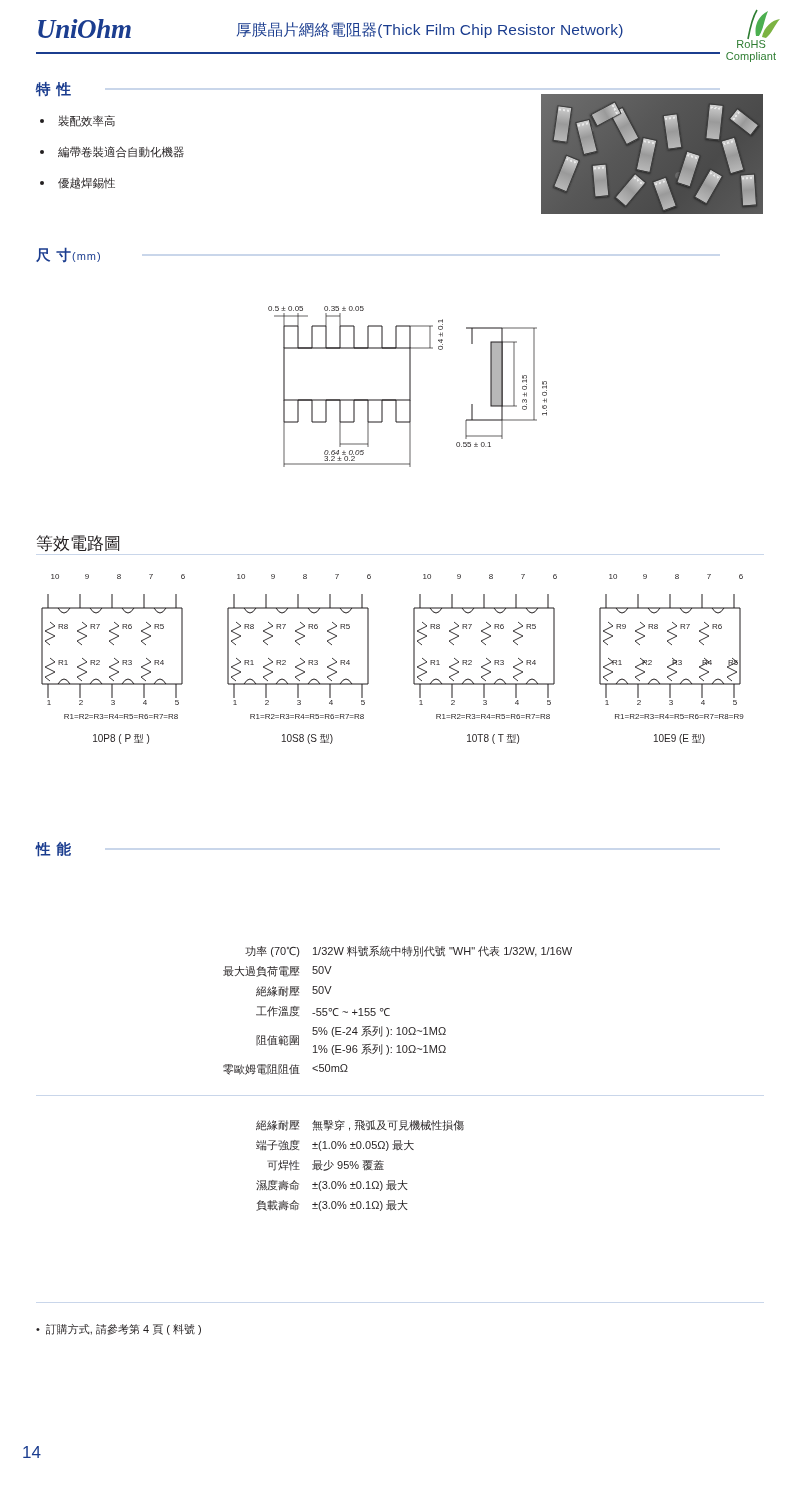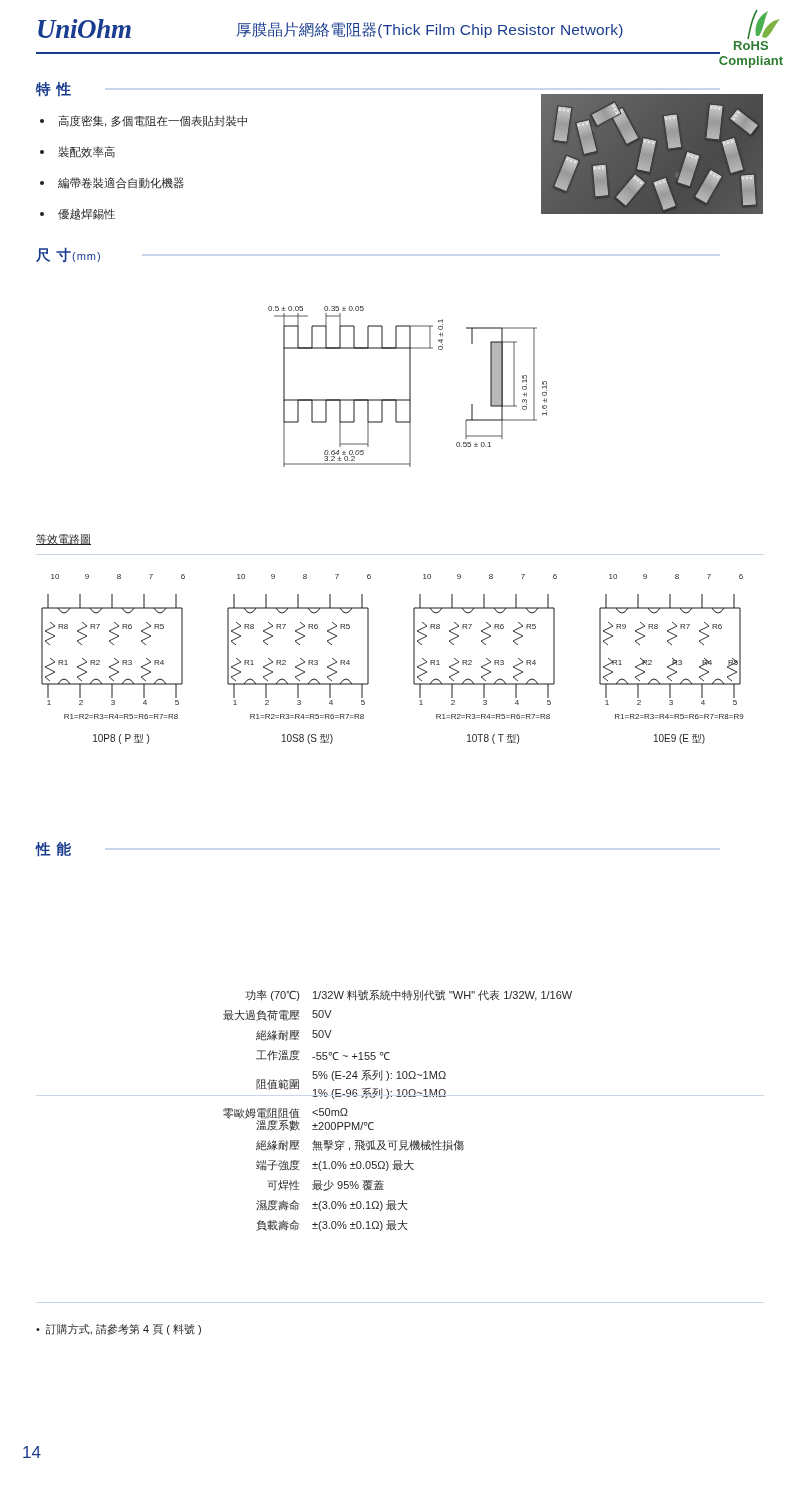--- a/index.html
+++ b/index.html
@@ -55,47 +55,46 @@
     position: absolute;
     right: 16px; top: 6px;
     width: 66px; height: 52px;
     text-align: center;
   }
   .rohs-leaf {
     position: relative;
     width: 66px; height: 34px;
   }
   .rohs-label {
-    font-size: 13px;
+    font-size: 11px;
     color: #2e7d32;
-    font-weight: bold;
+    font-weight: normal;
     letter-spacing: 0.1px;
     margin-top: -2px;
   }
 
   
   .sec-head {
     position: absolute;
     font-size: 14.5px;
     font-weight: bold;
     color: #1b3d8f;
     letter-spacing: 1px;
     white-space: nowrap;
   }
   .sec-rule {
     position: absolute;
     height: 2px;
     background: #c9d6ea;
   }
   .sub-head {
     position: absolute;
-    font-size: 11px;
-    color: #231f20;
-    white-space: nowrap;
-    text-decoration: underline;
+    font-size: 17px;
+    color: #231f20;
+    white-space: nowrap;
   }
 
   
   .features {
     position: absolute;
     left: 36px; top: 114px;
     width: 420px;
   }
   .feat {
     position: relative;
@@ -267,21 +266,20 @@
         </svg>
       </div>
       <div class="rohs-label">RoHS Compliant</div>
     </div>
   </div>
 
   <div class="sec-head" style="left:36px; top:80px;">特  性</div>
   <div class="sec-rule" style="left:105px; top:88px; width:615px;"></div>
 
   <div class="features">
-    <div class="feat">高度密集, 多個電阻在一個表貼封裝中</div>
     <div class="feat">裝配效率高</div>
     <div class="feat">編帶卷裝適合自動化機器</div>
     <div class="feat">優越焊錫性</div>
   </div>
 
   <div class="photo">
     <div class="chip" style="left:14px;  top:12px;  width:13px; height:34px; transform:rotate(8deg);"></div>
     <div class="chip" style="left:38px;  top:26px;  width:13px; height:32px; transform:rotate(-14deg);"></div>
     <div class="chip" style="left:18px;  top:62px;  width:13px; height:33px; transform:rotate(22deg);"></div>
     <div class="chip" style="left:52px;  top:70px;  width:13px; height:31px; transform:rotate(-5deg);"></div>
@@ -561,21 +559,21 @@
       <div class="circ-pin" style="left:102px; top:126px;">4</div>
       <div class="circ-pin" style="left:134px; top:126px;">5</div>
       <div class="circ-eq">R1=R2=R3=R4=R5=R6=R7=R8=R9</div>
       <div class="circ-name">10E9 (E 型)</div>
     </div>
   </div>
 
   <div class="sec-head" style="left:36px; top:840px;">性  能</div>
   <div class="sec-rule" style="left:105px; top:848px; width:615px;"></div>
 
-  <div class="spec-table" style="left:140px; top:944px;margin-top:44px;">
+  <div class="spec-table" style="left:140px; top:944px;">
     <div class="spec-row">
       <div class="spec-key">功率 (70℃)</div>
       <div class="spec-val">1/32W 料號系統中特別代號 "WH" 代表 1/32W,  1/16W</div>
     </div>
     <div class="spec-row">
       <div class="spec-key">最大過負荷電壓</div>
       <div class="spec-val">50V</div>
     </div>
     <div class="spec-row">
       <div class="spec-key">絕緣耐壓</div>
@@ -595,24 +593,20 @@
     <div class="spec-row">
       <div class="spec-key">零歐姆電阻阻值</div>
       <div class="spec-val">&lt;50mΩ</div>
     </div>
   </div>
 
   <div class="sec-rule" style="left:36px; top:1095px; width:728px; height:1px;"></div>
 
   <div class="spec-table" style="left:140px; top:1118px;">
     <div class="spec-row">
-      <div class="spec-key">溫度系數</div>
-      <div class="spec-val">±200PPM/℃</div>
-    </div>
-    <div class="spec-row">
       <div class="spec-key">絕緣耐壓</div>
       <div class="spec-val">無擊穿 , 飛弧及可見機械性損傷</div>
     </div>
     <div class="spec-row">
       <div class="spec-key">端子強度</div>
       <div class="spec-val">±(1.0% ±0.05Ω) 最大</div>
     </div>
     <div class="spec-row">
       <div class="spec-key">可焊性</div>
       <div class="spec-val">最少 95% 覆蓋</div>

